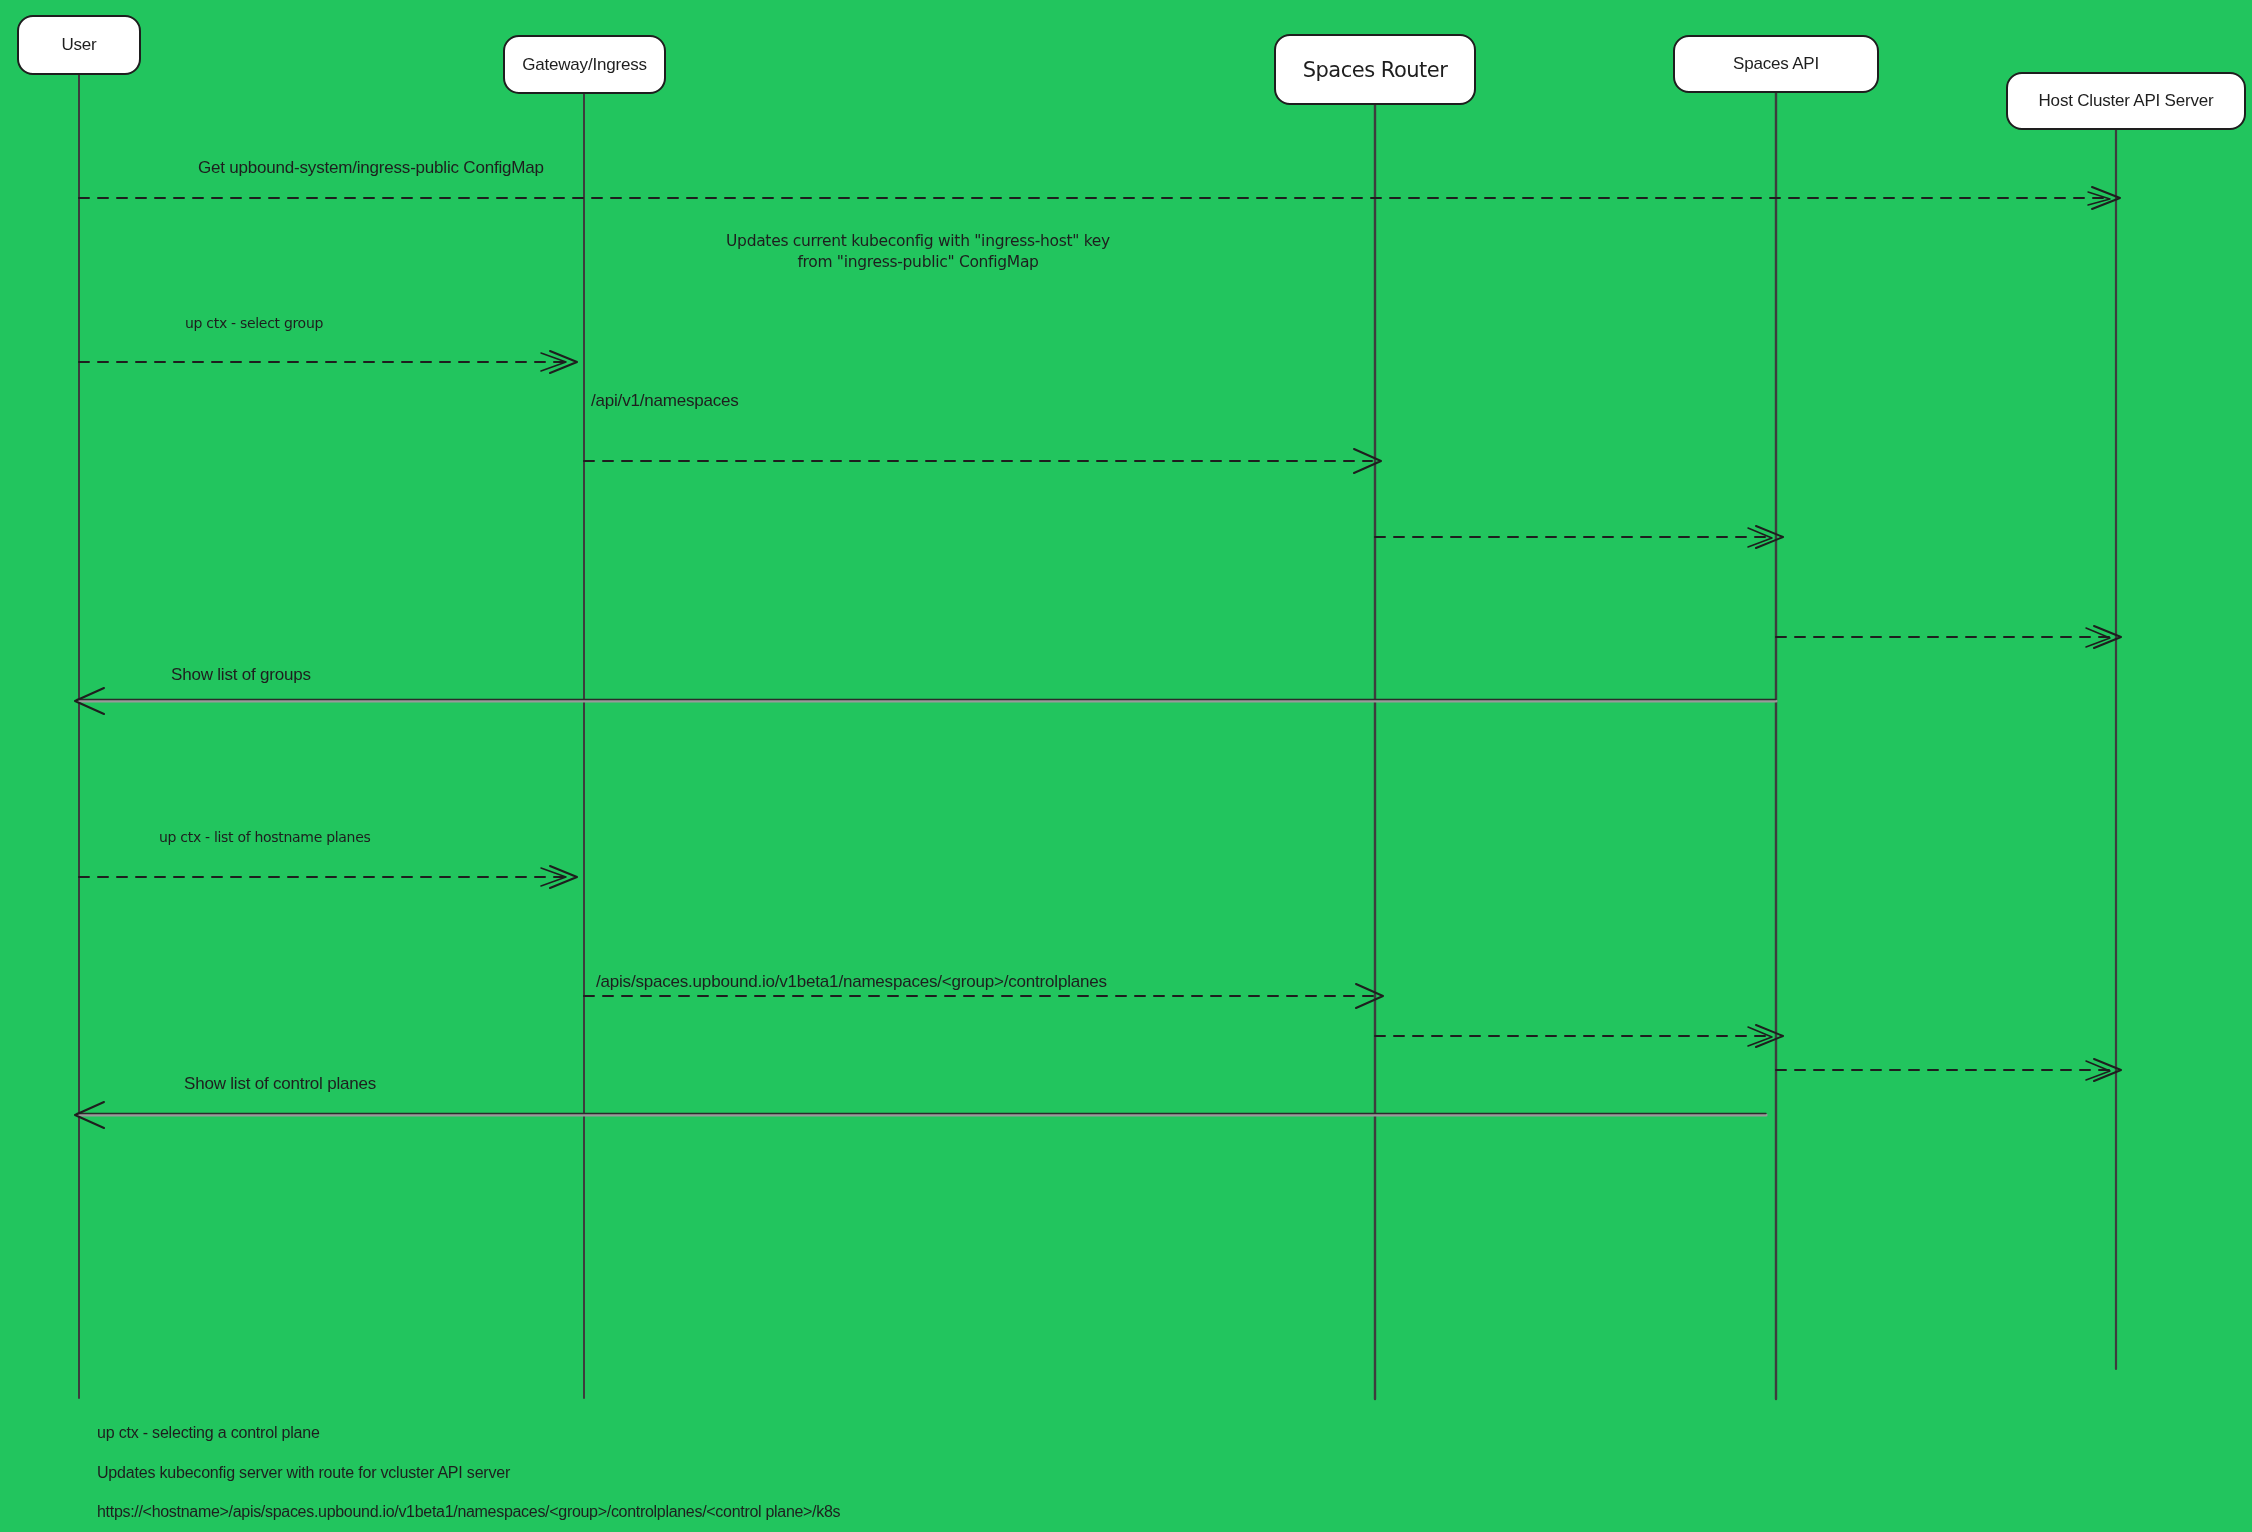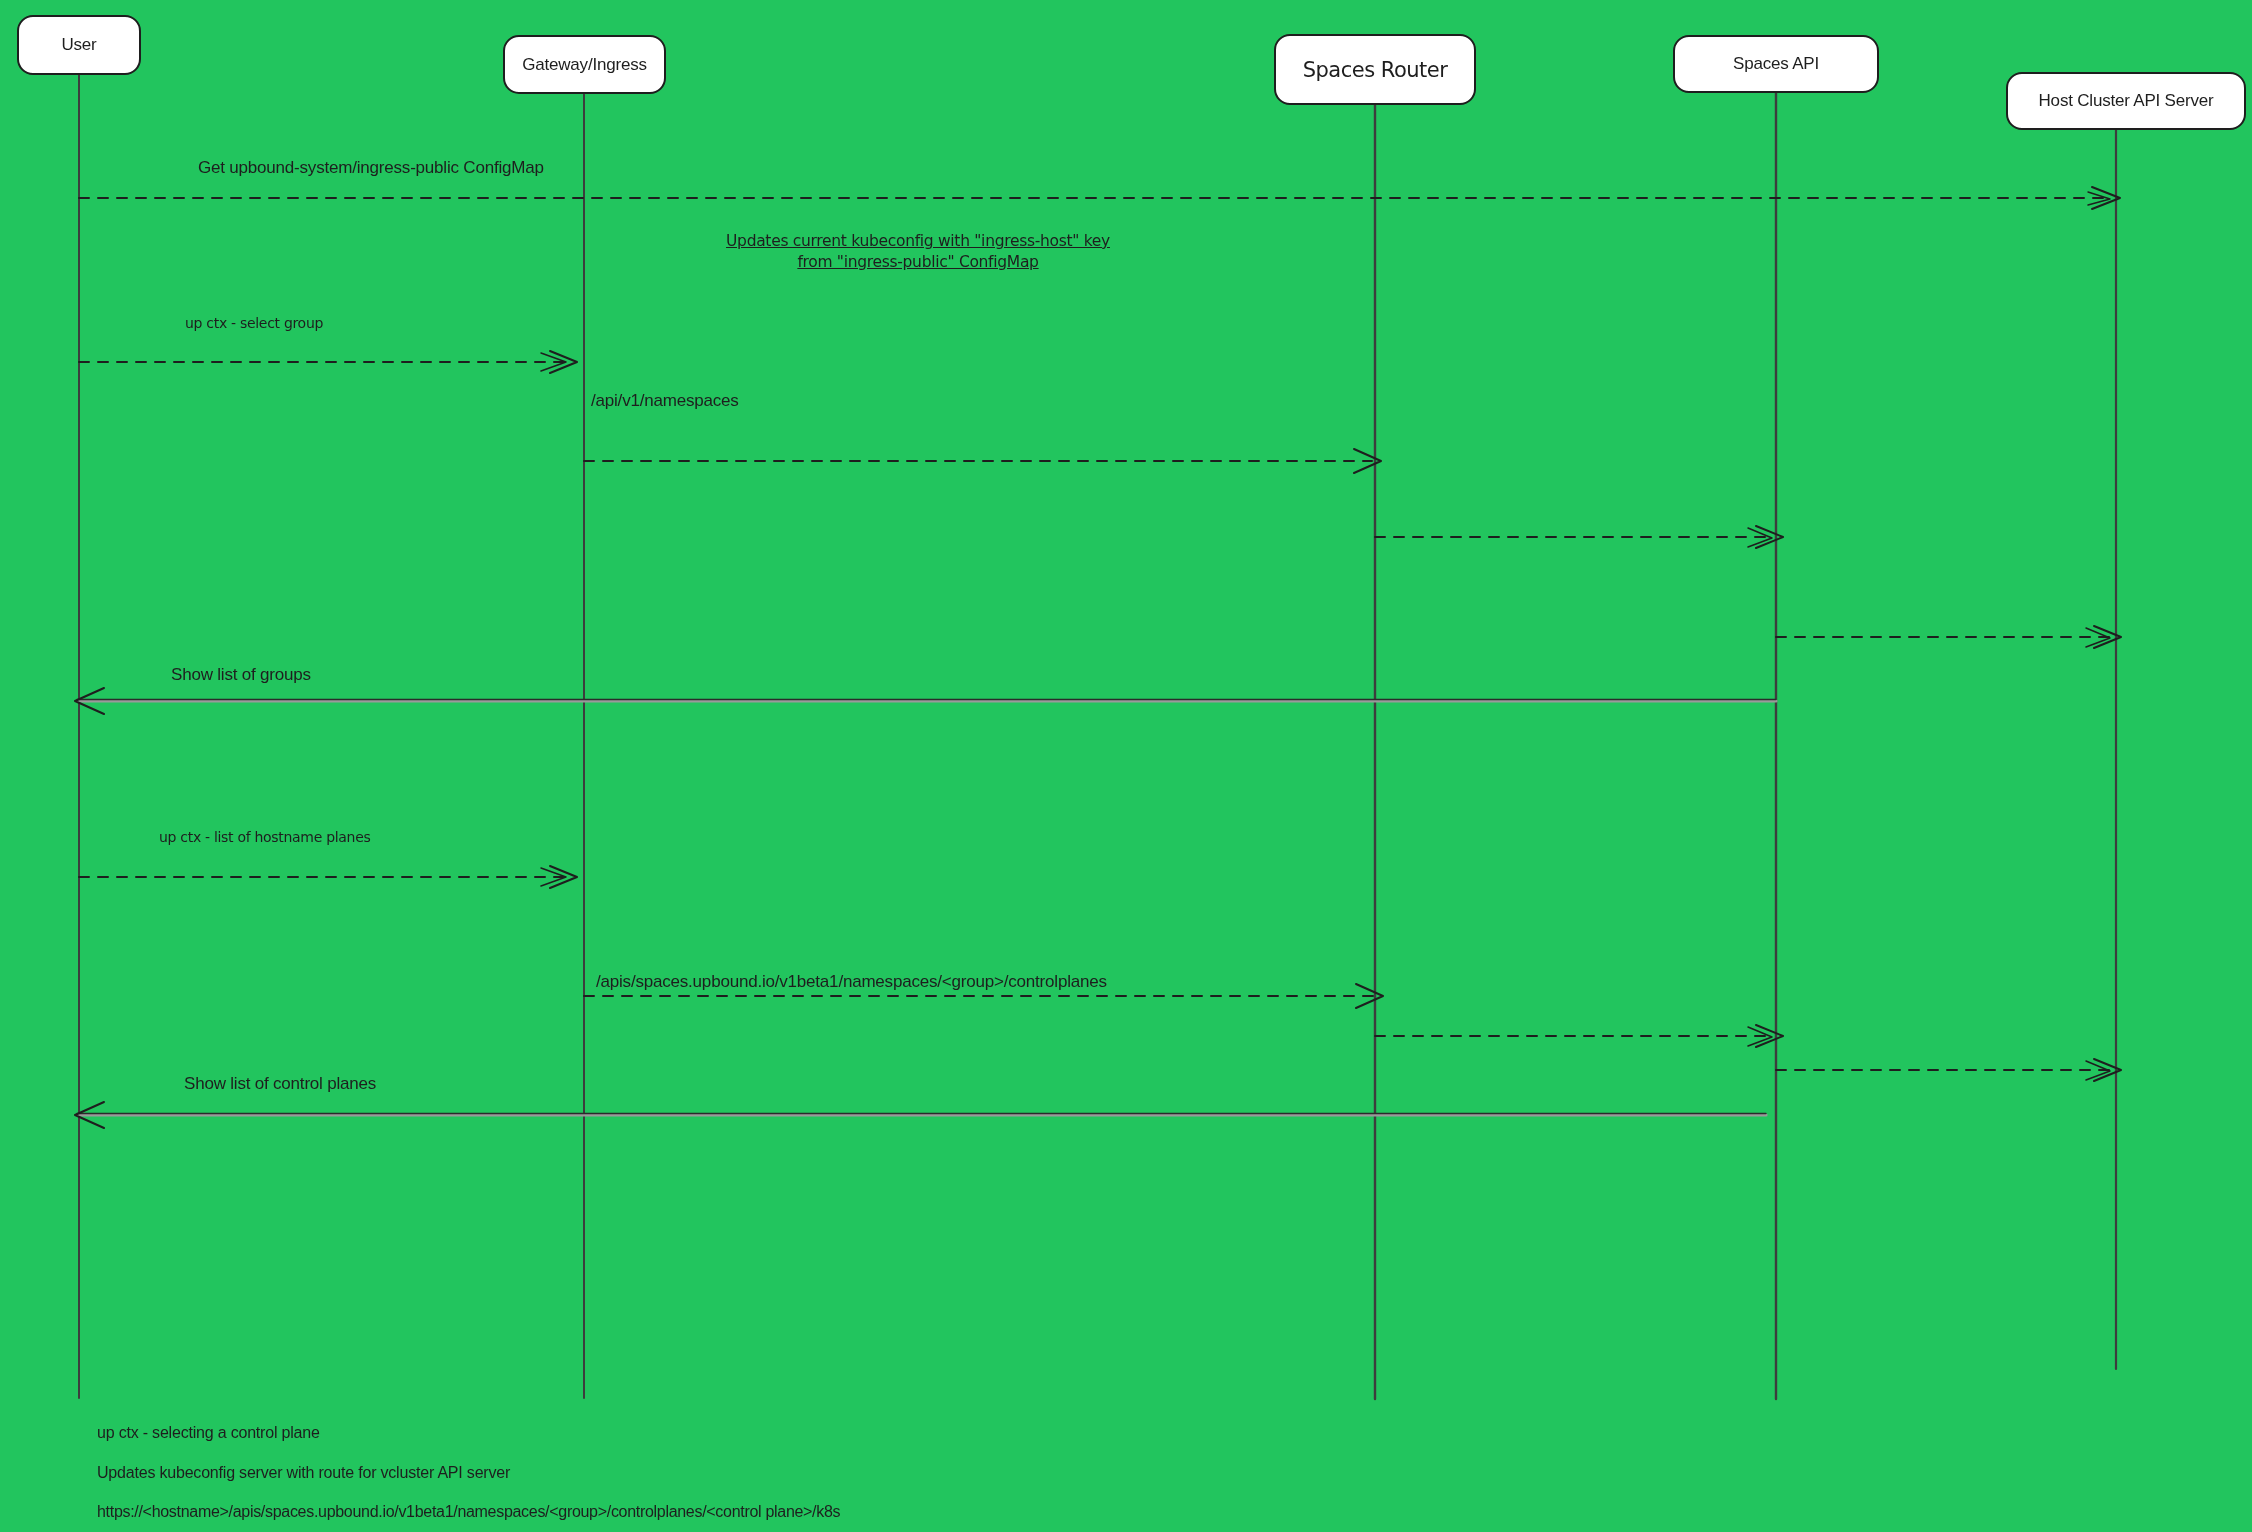--- a/index.html
+++ b/index.html
@@ -53,21 +53,20 @@
     letter-spacing: -0.3px;
   }
   .note-label {
     position: absolute;
     text-align: center;
     font-family: "DejaVu Sans", sans-serif;
     font-size: 15.5px;
     letter-spacing: -0.3px;
     line-height: 21px;
     z-index: 3;
-    text-decoration: underline;
   }
   .footnote {
     position: absolute;
     white-space: nowrap;
     font-size: 16px;
     letter-spacing: -0.2px;
     z-index: 3;
   }
   .footnote.url { font-size: 16px; letter-spacing: -0.3px; }
 </style>

